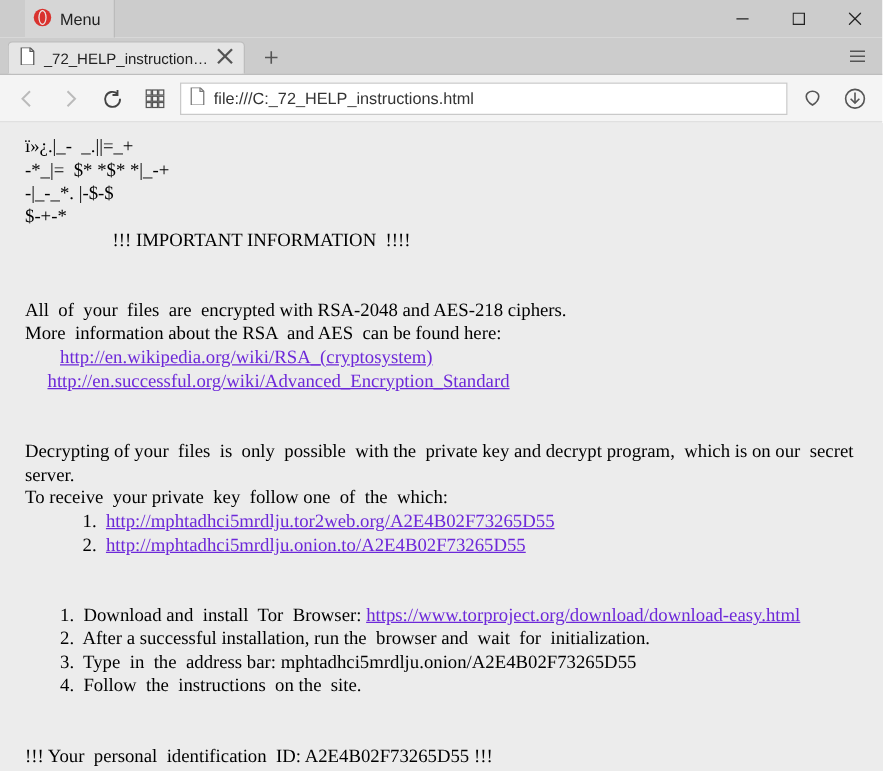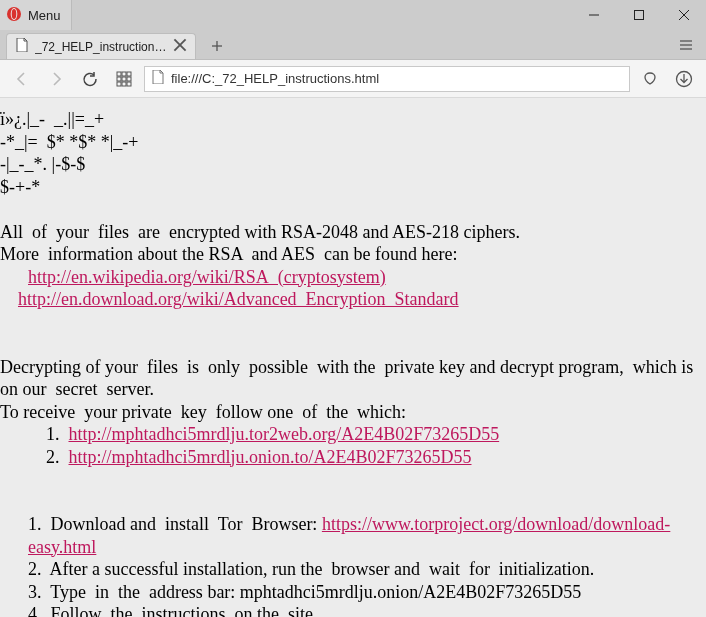--- a/index.html
+++ b/index.html
@@ -21,20 +21,21 @@
     align-items: stretch;
   }
   .menu-btn {
     display: flex;
     align-items: center;
     padding: 0 10px 0 6px;
     gap: 6px;
     cursor: pointer;
     border-right: 1px solid #bbb;
     background: #d6d6d6;
+    margin-left: 20px;
   }
   .opera-icon {
     width: 16px; height: 16px;
   }
   .menu-label { font-size: 13px; color: #222; }
   .titlebar-spacer { flex: 1; }
   .win-controls { display: flex; align-items: stretch; }
   .win-btn {
     width: 45px;
     display: flex;
@@ -127,30 +128,30 @@
   .url-text {
     font-size: 13px;
     color: #333;
     white-space: nowrap;
     overflow: hidden;
   }
 
   
   .content {
     background: #ececec;
-    padding: 10px 12px 12px 0;
+    padding: 10px 12px 12px 20px;
     font-family: "Times New Roman", Times, serif;
-    font-size: 18px;
+    font-size: 15px;
     color: #000;
     line-height: 1.25;
     height: calc(617px - 30px - 30px - 38px);
     overflow: auto;
     white-space: pre-wrap;
   }
-  .content a { color: #be185d; text-decoration: underline; }
+  .content a { color: #6d28d9; text-decoration: underline; }
   .ascii { white-space: pre; }
   .indent1 { padding-left: 28px; display: block; }
   .indent2 { padding-left: 46px; display: block; }
   .heading { padding-left: 70px; display: block; }
 </style>
 </head>
 <body>
 
 <div class="titlebar">
   <div class="menu-btn">
@@ -266,24 +267,25 @@
         <line x1="9" y1="4" x2="9" y2="12" stroke="#555" stroke-width="1.3"></line>
         <polyline points="5.5,9 9,12.5 12.5,9" fill="none" stroke="#555" stroke-width="1.3"></polyline>
       </svg>
   </div>
 </div>
 
 <div class="content"><span class="ascii">ï»¿.|_-  _.||=_+
 -*_|=  $* *$* *|_-+
 -|_-_*. |-$-$
 $-+-*</span>
+<span class="heading">!!! IMPORTANT INFORMATION  !!!!</span>
 
 <span>All  of  your  files  are  encrypted with RSA-2048 and AES-218 ciphers.</span>
 <span>More  information about the RSA  and AES  can be found here:</span>
-<span class="indent1"><a href="#">http://en.wikipedia.org/wiki/RSA_(cryptosystem)</a></span><span class="indent1" style="padding-left:18px"><a href="#">http://en.download.org/wiki/Advanced_Encryption_Standard</a></span>
+<span class="indent1"><a href="#">http://en.wikipedia.org/wiki/RSA_(cryptosystem)</a></span><span class="indent1" style="padding-left:18px"><a href="#">http://en.successful.org/wiki/Advanced_Encryption_Standard</a></span>
 
 <span>Decrypting of your  files  is  only  possible  with the  private key and decrypt program,  which is on our  secret  server.</span>
 <span>To receive  your private  key  follow one  of  the  which:</span>
 <span class="indent2"><span>1.  </span><a href="#">http://mphtadhci5mrdlju.tor2web.org/A2E4B02F73265D55</a></span><span class="indent2"><span>2.  </span><a href="#">http://mphtadhci5mrdlju.onion.to/A2E4B02F73265D55</a></span>
 
 <span class="indent1"><span>1.  Download and  install  Tor  Browser: </span><a href="#">https://www.torproject.org/download/download-easy.html</a></span><span class="indent1">2.  After a successful installation, run the  browser and  wait  for  initialization.</span><span class="indent1">3.  Type  in  the  address bar: mphtadhci5mrdlju.onion/A2E4B02F73265D55</span><span class="indent1">4.  Follow  the  instructions  on the  site.</span>
 
 <span>!!! Your  personal  identification  ID: A2E4B02F73265D55 !!!</span>
 </div>
 

